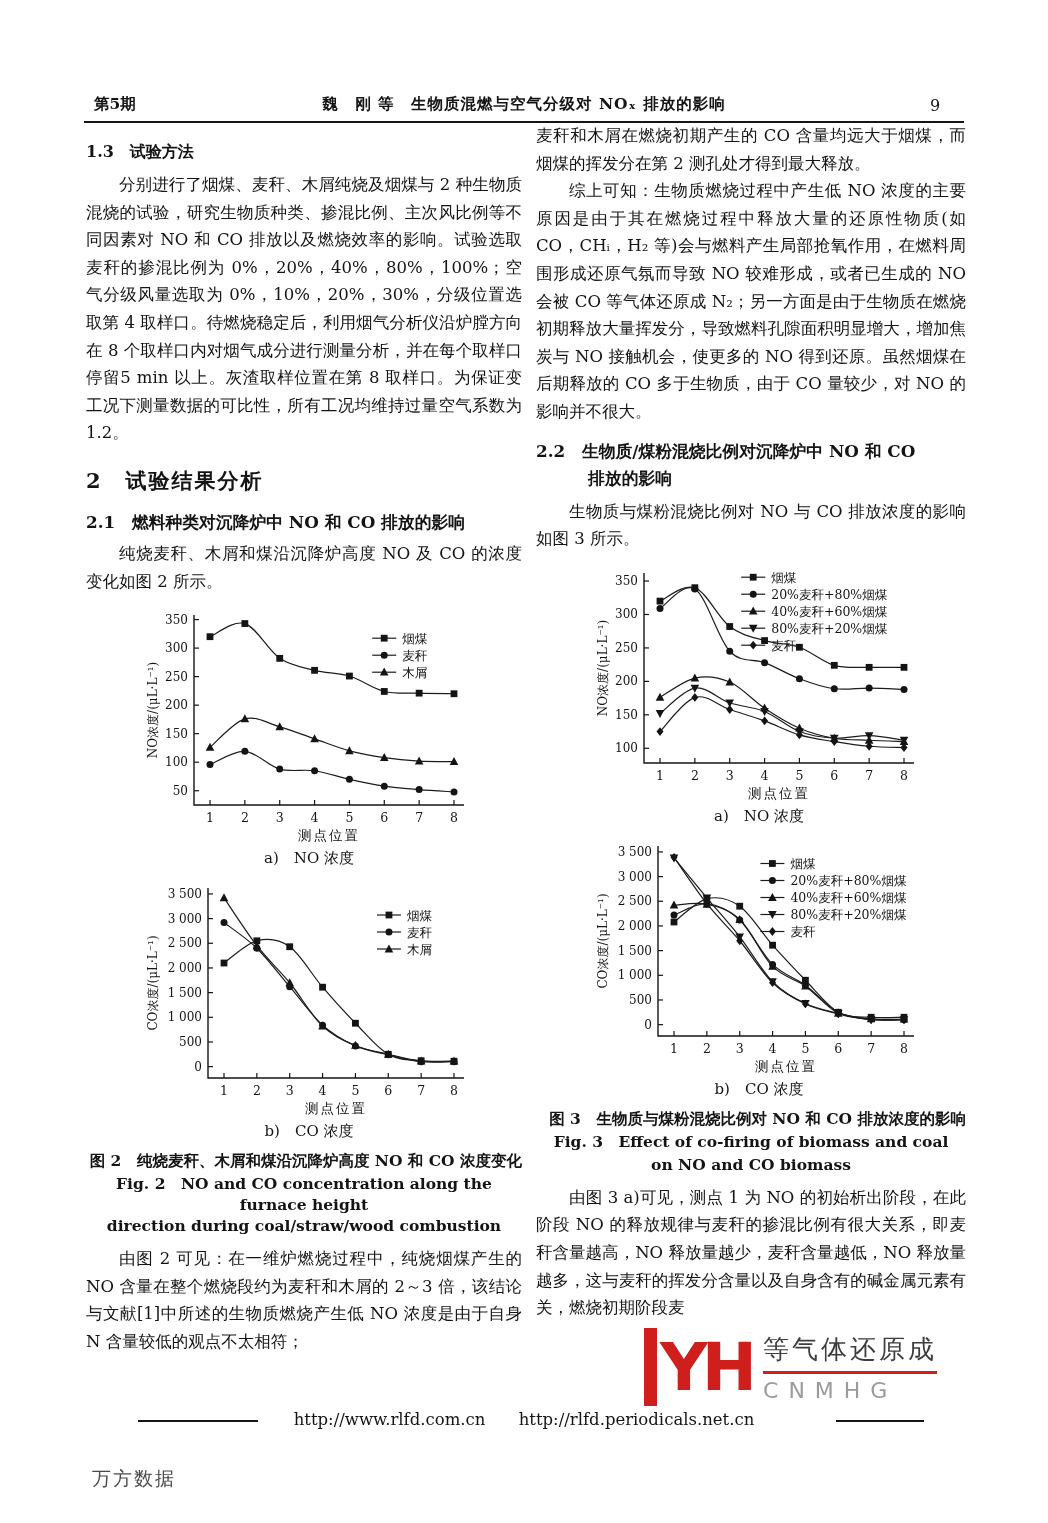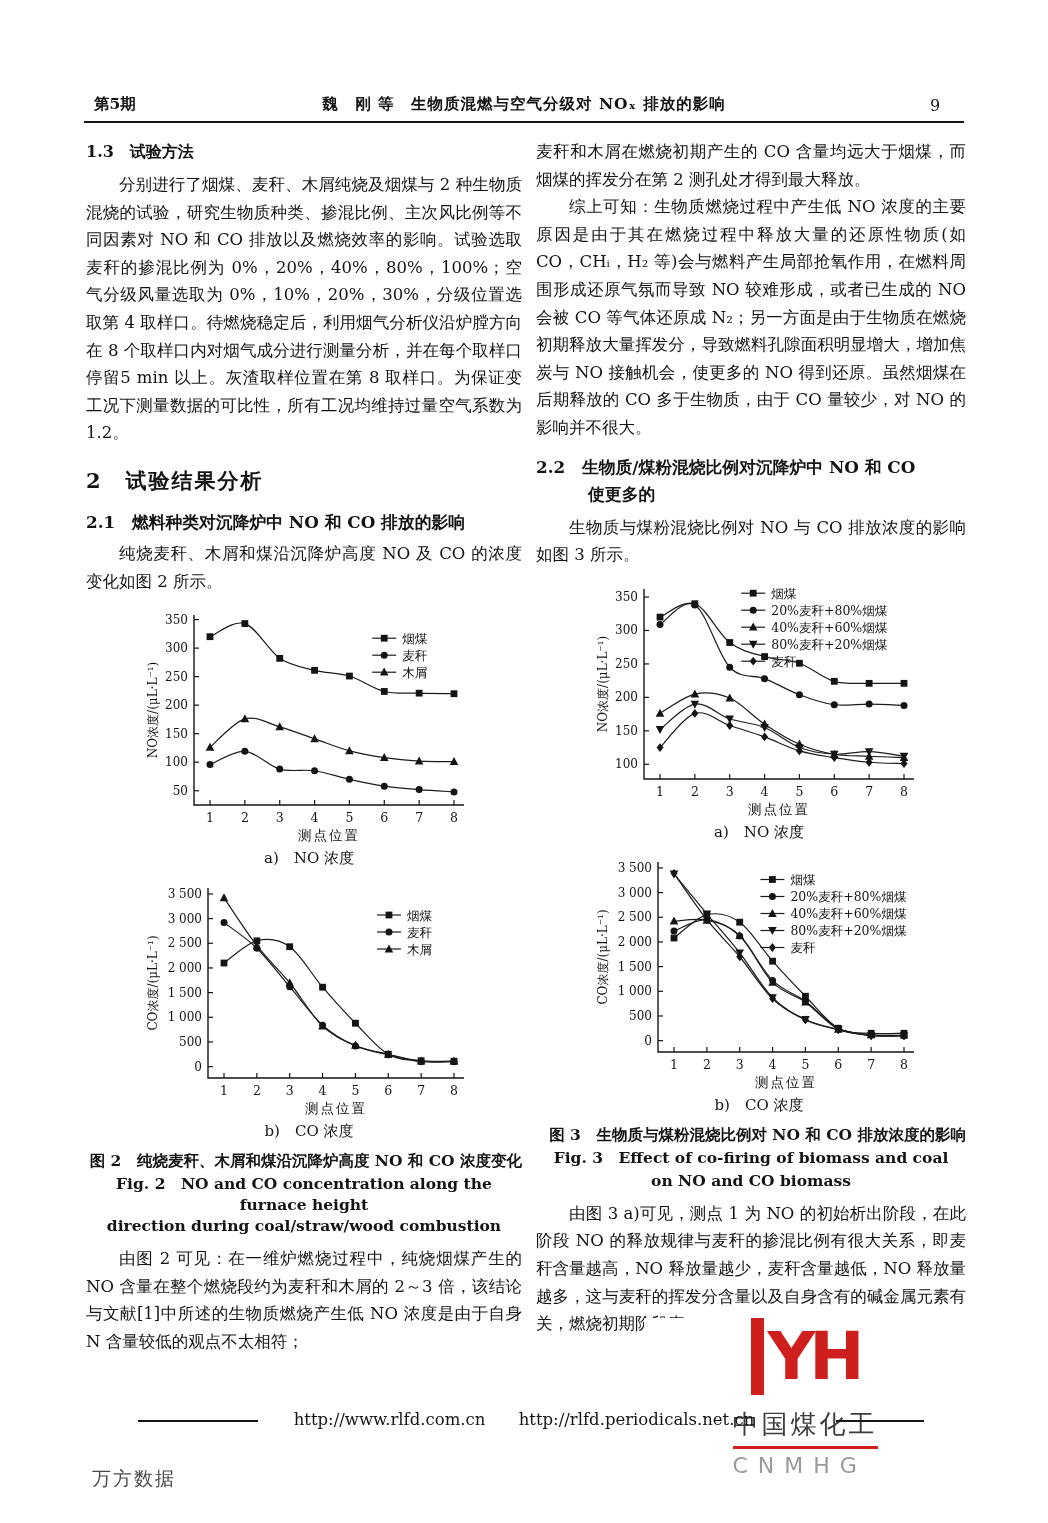--- a/index.html
+++ b/index.html
@@ -7,41 +7,41 @@
         font-family:"DejaVu Serif","Liberation Serif",serif;color:#141414;}
 
   
   .hdr-issue{position:absolute;left:94px;top:94px;font-size:15.5px;font-weight:700;}
   .hdr-title{position:absolute;left:0;top:94px;width:1048px;text-align:center;font-size:15.5px;font-weight:700;letter-spacing:1px;}
   .hdr-page{position:absolute;left:930px;top:96px;font-size:16px;}
   .hdr-rule{position:absolute;left:84px;top:121px;width:880px;height:2px;background:#151515;}
 
   
   .col-left{position:absolute;left:86px;top:140px;width:436px;}
-  .col-right{position:absolute;left:536px;top:138px;width:430px;}
+  .col-right{position:absolute;left:536px;top:122px;width:430px;}
 
   .para{font-size:16.5px;line-height:27.6px;text-align:justify;margin:0;text-indent:2em;}
   .para.noindent{text-indent:0;}
   .h13{font-size:16px;font-weight:700;margin:2px 0 8px;}
   .h2big{font-size:21px;font-weight:700;margin:20px 0 16px;letter-spacing:2px;}
   .h21{font-size:16.8px;font-weight:700;margin:0 0 6px;}
   .h22{font-size:16.8px;font-weight:700;margin:12px 0 0;line-height:27px;}
   .h22-l2{font-size:16.8px;font-weight:700;margin:0 0 6px;line-height:27px;padding-left:3.1em;}
 
   .chartwrap{margin:10px 0 0 58px;width:330px;}
   .chartwrap svg{display:block;width:330px;height:240px;}
   .chartwrap text{font-family:"DejaVu Serif","Liberation Serif",serif;fill:#141414;}
   .subcap{width:330px;margin:4px 0 10px 58px;text-align:center;font-size:15px;}
   .figcap-zh{text-align:right;font-weight:700;font-size:15.5px;margin:8px 0 2px;}
   .figcap-en{text-align:center;font-weight:700;font-size:15.5px;margin:2px 0;}
   .closing{margin-top:10px;}
 
   
   .watermark{position:absolute;left:644px;top:1318px;width:322px;height:98px;background:#ffffff;
-             display:flex;align-items:center;gap:12px;flex-direction:column;}
+             display:flex;align-items:center;gap:12px;}
   .wm-logo{font-family:"DejaVu Sans","Liberation Sans",sans-serif;font-weight:900;font-size:66px;
            color:#cf1f1d;letter-spacing:-6px;border-left:13px solid #cf1f1d;padding-left:3px;
            height:78px;display:flex;align-items:center;}
   .wm-text{display:flex;flex-direction:column;}
   .wm-title{font-size:26px;color:#3d3d3d;letter-spacing:3px;border-bottom:3px solid #cf1f1d;padding-bottom:4px;}
   .wm-sub{font-family:"DejaVu Sans","Liberation Sans",sans-serif;font-size:22px;color:#9a9a9a;
           letter-spacing:10px;margin-top:4px;}
 
   
   .footer-urls{position:absolute;left:0;top:1410px;width:1048px;text-align:center;font-size:16.5px;}
@@ -226,21 +226,21 @@
     <div class="figcap-en">direction during coal/straw/wood combustion</div>
 
     <p class="para closing">由图 2 可见：在一维炉燃烧过程中，纯烧烟煤产生的 NO 含量在整个燃烧段约为麦秆和木屑的 2～3 倍，该结论与文献[1]中所述的生物质燃烧产生低 NO 浓度是由于自身 N 含量较低的观点不太相符；</p>
   </div>
 
   <div class="col-right">
     <p class="para noindent">麦秆和木屑在燃烧初期产生的 CO 含量均远大于烟煤，而烟煤的挥发分在第 2 测孔处才得到最大释放。</p>
     <p class="para">综上可知：生物质燃烧过程中产生低 NO 浓度的主要原因是由于其在燃烧过程中释放大量的还原性物质(如 CO，CHᵢ，H₂ 等)会与燃料产生局部抢氧作用，在燃料周围形成还原气氛而导致 NO 较难形成，或者已生成的 NO 会被 CO 等气体还原成 N₂；另一方面是由于生物质在燃烧初期释放大量挥发分，导致燃料孔隙面积明显增大，增加焦炭与 NO 接触机会，使更多的 NO 得到还原。虽然烟煤在后期释放的 CO 多于生物质，由于 CO 量较少，对 NO 的影响并不很大。</p>
 
     <div class="h22">2.2　生物质/煤粉混烧比例对沉降炉中 NO 和 CO</div>
-    <div class="h22-l2">使更多的</div>
+    <div class="h22-l2">排放的影响</div>
     <p class="para">生物质与煤粉混烧比例对 NO 与 CO 排放浓度的影响如图 3 所示。</p>
 
     <div class="chartwrap">
       <svg viewBox="0 0 330 240">
           <path d="M50,10 V200 H320" fill="none" stroke="#141414" stroke-width="1.4"></path>
           <line x1="50" y1="185.28169014084506" x2="55" y2="185.28169014084506" stroke="#141414" stroke-width="1.2"></line>
           <text x="44" y="189.28169014084506" text-anchor="end" font-size="12">100</text>
           <line x1="50" y1="151.83098591549296" x2="55" y2="151.83098591549296" stroke="#141414" stroke-width="1.2"></line>
           <text x="44" y="155.83098591549296" text-anchor="end" font-size="12">150</text>
           <line x1="50" y1="118.38028169014085" x2="55" y2="118.38028169014085" stroke="#141414" stroke-width="1.2"></line>
@@ -437,21 +437,21 @@
     <div class="figcap-zh">图 3　生物质与煤粉混烧比例对 NO 和 CO 排放浓度的影响</div>
     <div class="figcap-en">Fig. 3　Effect of co-firing of biomass and coal</div>
     <div class="figcap-en">on NO and CO biomass</div>
 
     <p class="para closing">由图 3 a)可见，测点 1 为 NO 的初始析出阶段，在此阶段 NO 的释放规律与麦秆的掺混比例有很大关系，即麦秆含量越高，NO 释放量越少，麦秆含量越低，NO 释放量越多，这与麦秆的挥发分含量以及自身含有的碱金属元素有关，燃烧初期阶段麦</p>
   </div>
 
   <div class="watermark">
     <div class="wm-logo">YH</div>
     <div class="wm-text">
-      <div class="wm-title">中国煤化工</div>
+      <div class="wm-title">等气体还原成</div>
       <div class="wm-sub">CNMHG</div>
     </div>
   </div>
 
   <div class="rule-left"></div>
   <div class="rule-right"></div>
   <div class="footer-urls">
     <span>http://www.rlfd.com.cn</span>
     <span>http://rlfd.periodicals.net.cn</span>
   </div>

